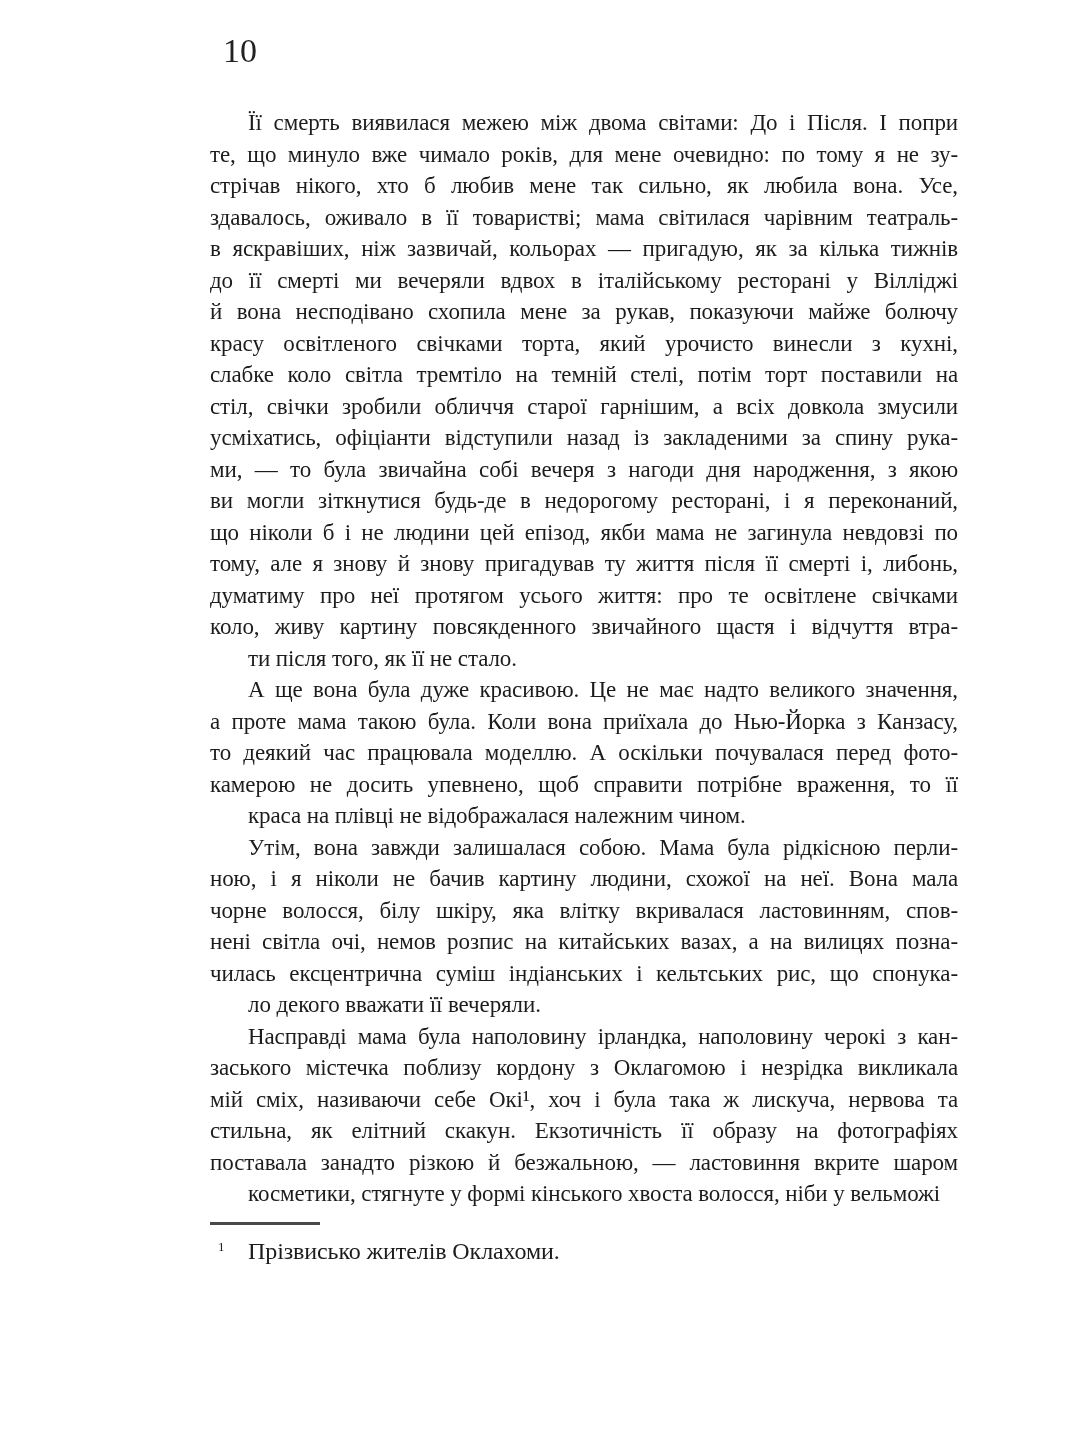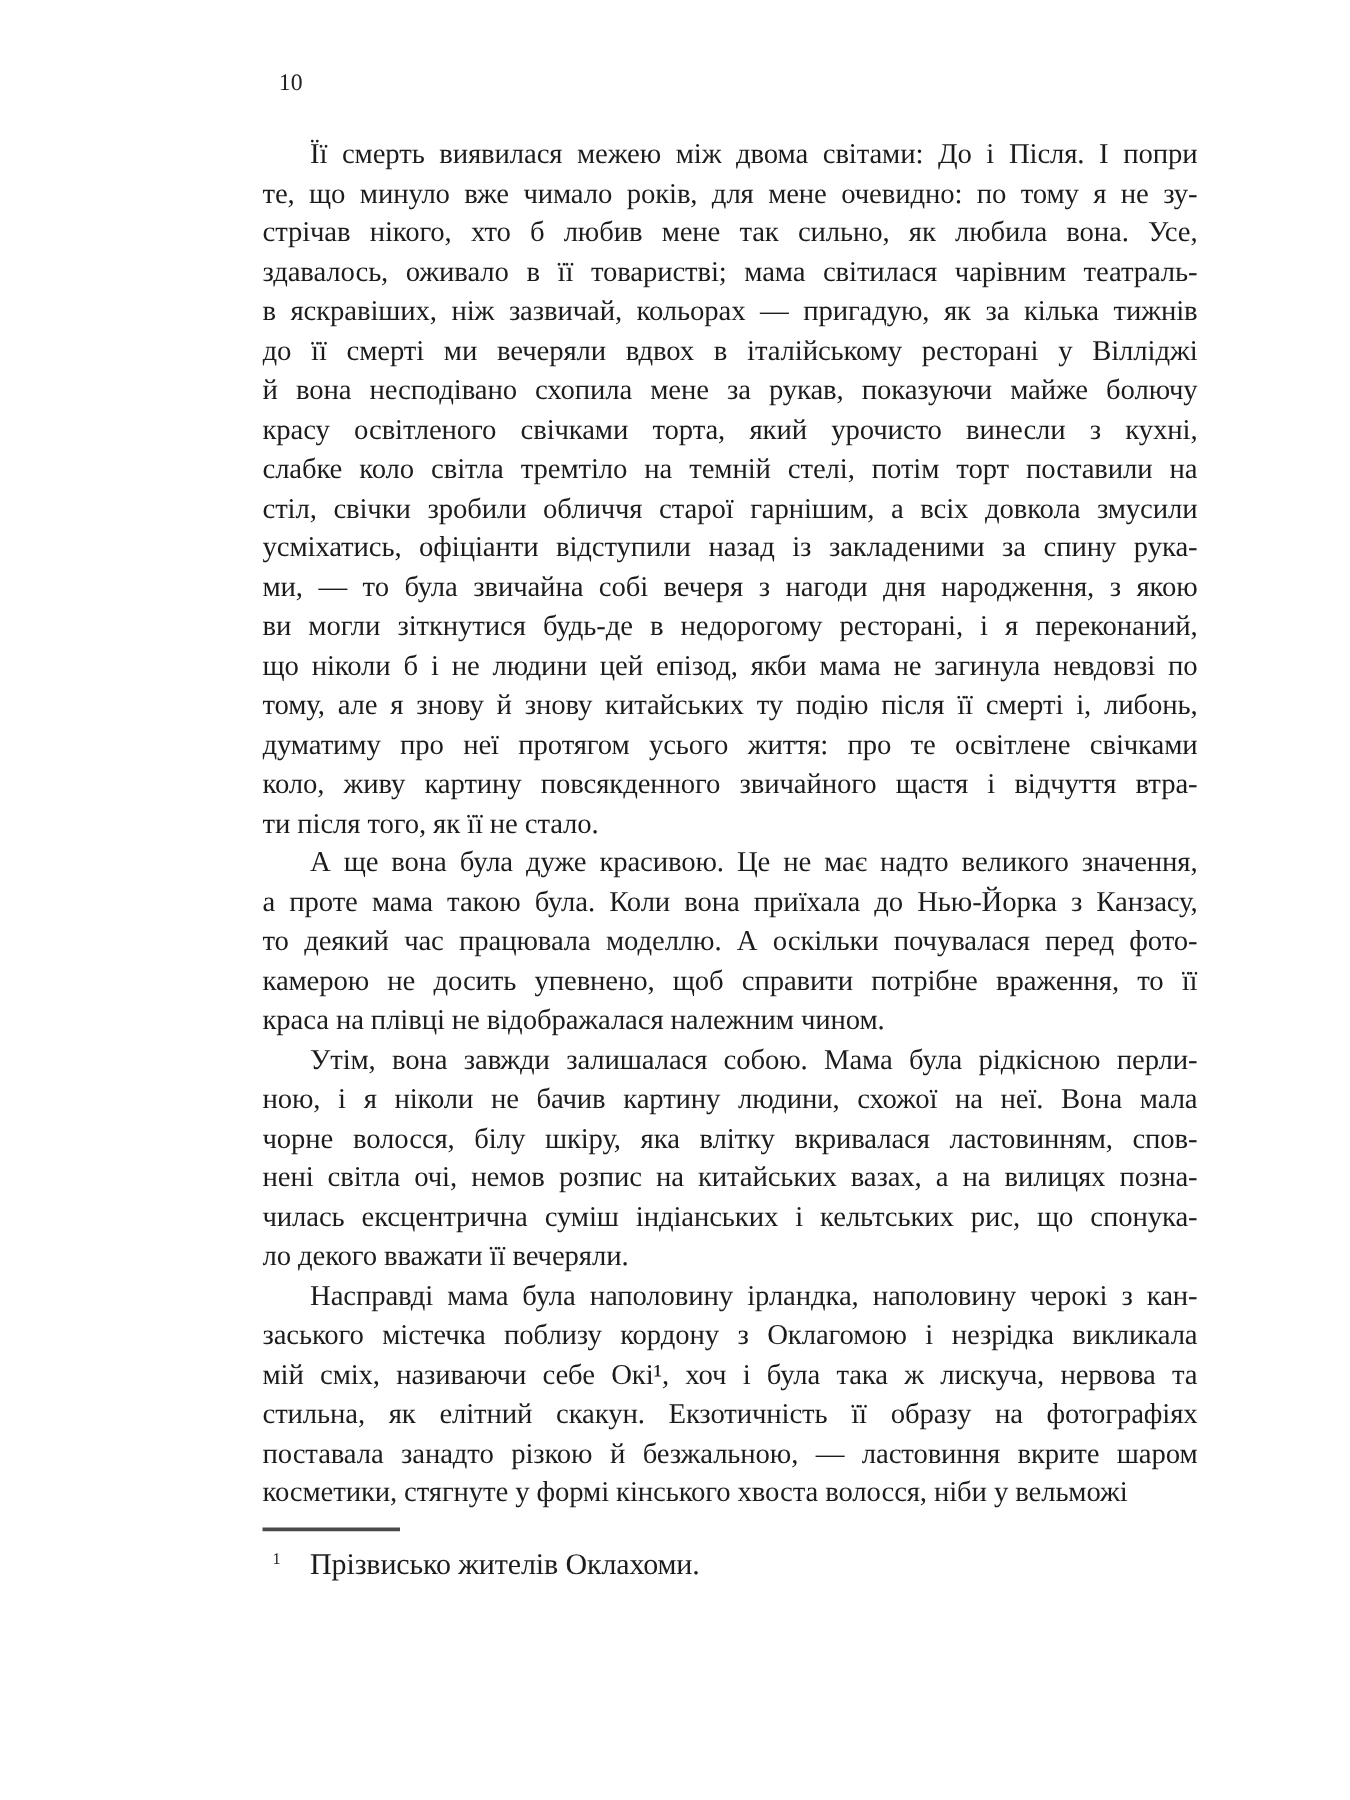--- a/index.html
+++ b/index.html
@@ -12,22 +12,22 @@
     width: 1080px;
     height: 1440px;
     background: #ffffff;
     color: #1c1c1c;
     font-family: "Liberation Serif", "DejaVu Serif", serif;
     overflow: hidden;
   }
   .page-number {
     position: absolute;
     left: 223px;
-    top: 52px;
-    font-size: 19px;
+    top: 36px;
+    font-size: 34px;
     line-height: 30px;
     color: #222222;
   }
   .text-block {
     position: absolute;
     left: 210px;
     top: 107px;
     width: 748px;
     font-size: 23px;
     line-height: 31.5px;
@@ -39,20 +39,21 @@
     text-align-last: justify;
     height: 31.5px;
     overflow: hidden;
     white-space: normal;
   }
   .line.first {
     text-indent: 38px;
   }
   .line.last {
     text-align-last: left;
+    margin-left: 38px;
   }
   .footnote-rule {
     width: 110px;
     height: 3px;
     background: #4a4a4a;
     margin-top: 12px;
     margin-left: 0;
   }
   .footnote {
     margin-top: 9px;
@@ -86,21 +87,21 @@
       <div class="line">в яскравіших, ніж зазвичай, кольорах — пригадую, як за кілька тижнів</div>
       <div class="line">до її смерті ми вечеряли вдвох в італійському ресторані у Вілліджі</div>
       <div class="line">й вона несподівано схопила мене за рукав, показуючи майже болючу</div>
       <div class="line">красу освітленого свічками торта, який урочисто винесли з кухні,</div>
       <div class="line">слабке коло світла тремтіло на темній стелі, потім торт поставили на</div>
       <div class="line">стіл, свічки зробили обличчя старої гарнішим, а всіх довкола змусили</div>
       <div class="line">усміхатись, офіціанти відступили назад із закладеними за спину рука-</div>
       <div class="line">ми, — то була звичайна собі вечеря з нагоди дня народження, з якою</div>
       <div class="line">ви могли зіткнутися будь-де в недорогому ресторані, і я переконаний,</div>
       <div class="line">що ніколи б і не людини цей епізод, якби мама не загинула невдовзі по</div>
-      <div class="line">тому, але я знову й знову китайських ту подію після її смерті і, либонь,</div>
+      <div class="line">тому, але я знову й знову пригадував ту життя після її смерті і, либонь,</div>
       <div class="line">думатиму про неї протягом усього життя: про те освітлене свічками</div>
       <div class="line">коло, живу картину повсякденного звичайного щастя і відчуття втра-</div>
       <div class="line last">ти після того, як її не стало.</div>
       <div class="line first">А ще вона була дуже красивою. Це не має надто великого значення,</div>
       <div class="line">а проте мама такою була. Коли вона приїхала до Нью-Йорка з Канзасу,</div>
       <div class="line">то деякий час працювала моделлю. А оскільки почувалася перед фото-</div>
       <div class="line">камерою не досить упевнено, щоб справити потрібне враження, то її</div>
       <div class="line last">краса на плівці не відображалася належним чином.</div>
       <div class="line first">Утім, вона завжди залишалася собою. Мама була рідкісною перли-</div>
       <div class="line">ною, і я ніколи не бачив картину людини, схожої на неї. Вона мала</div>

